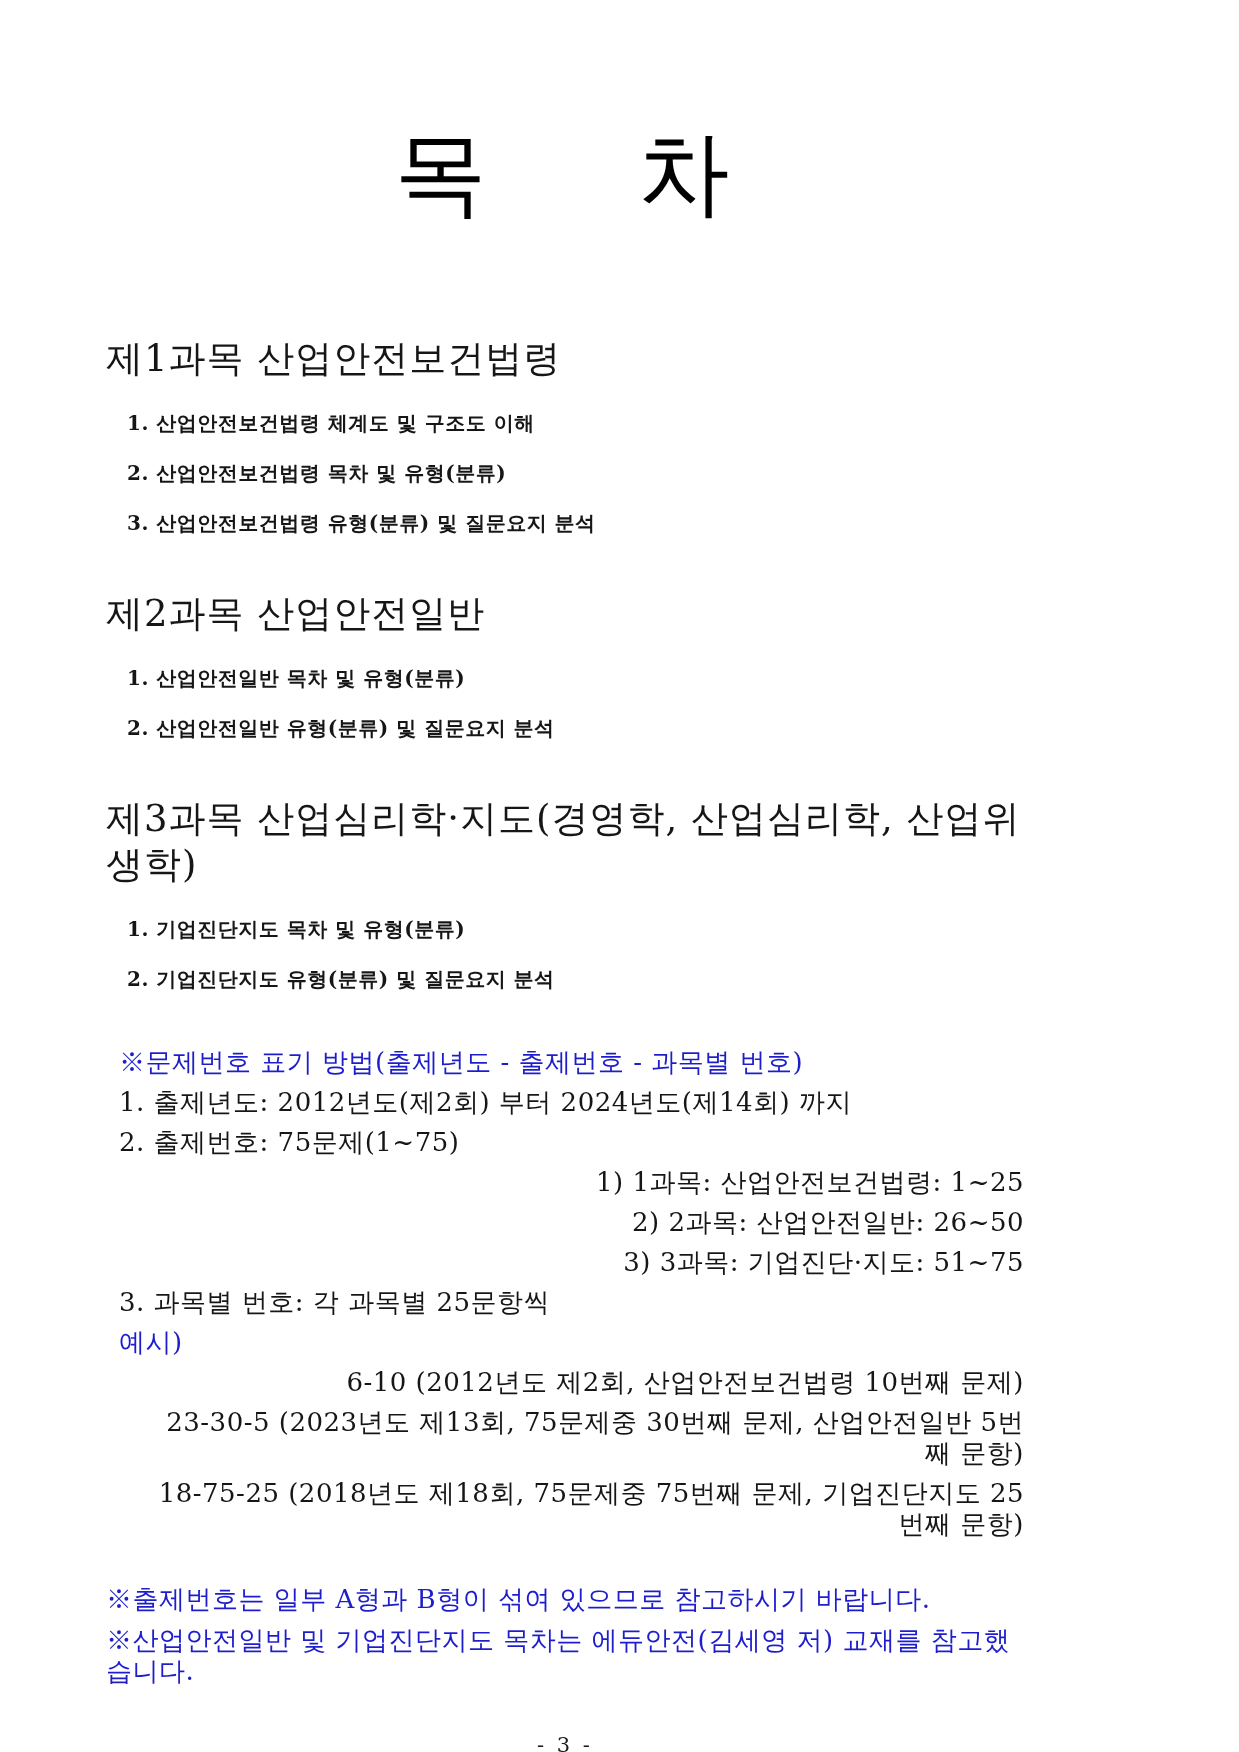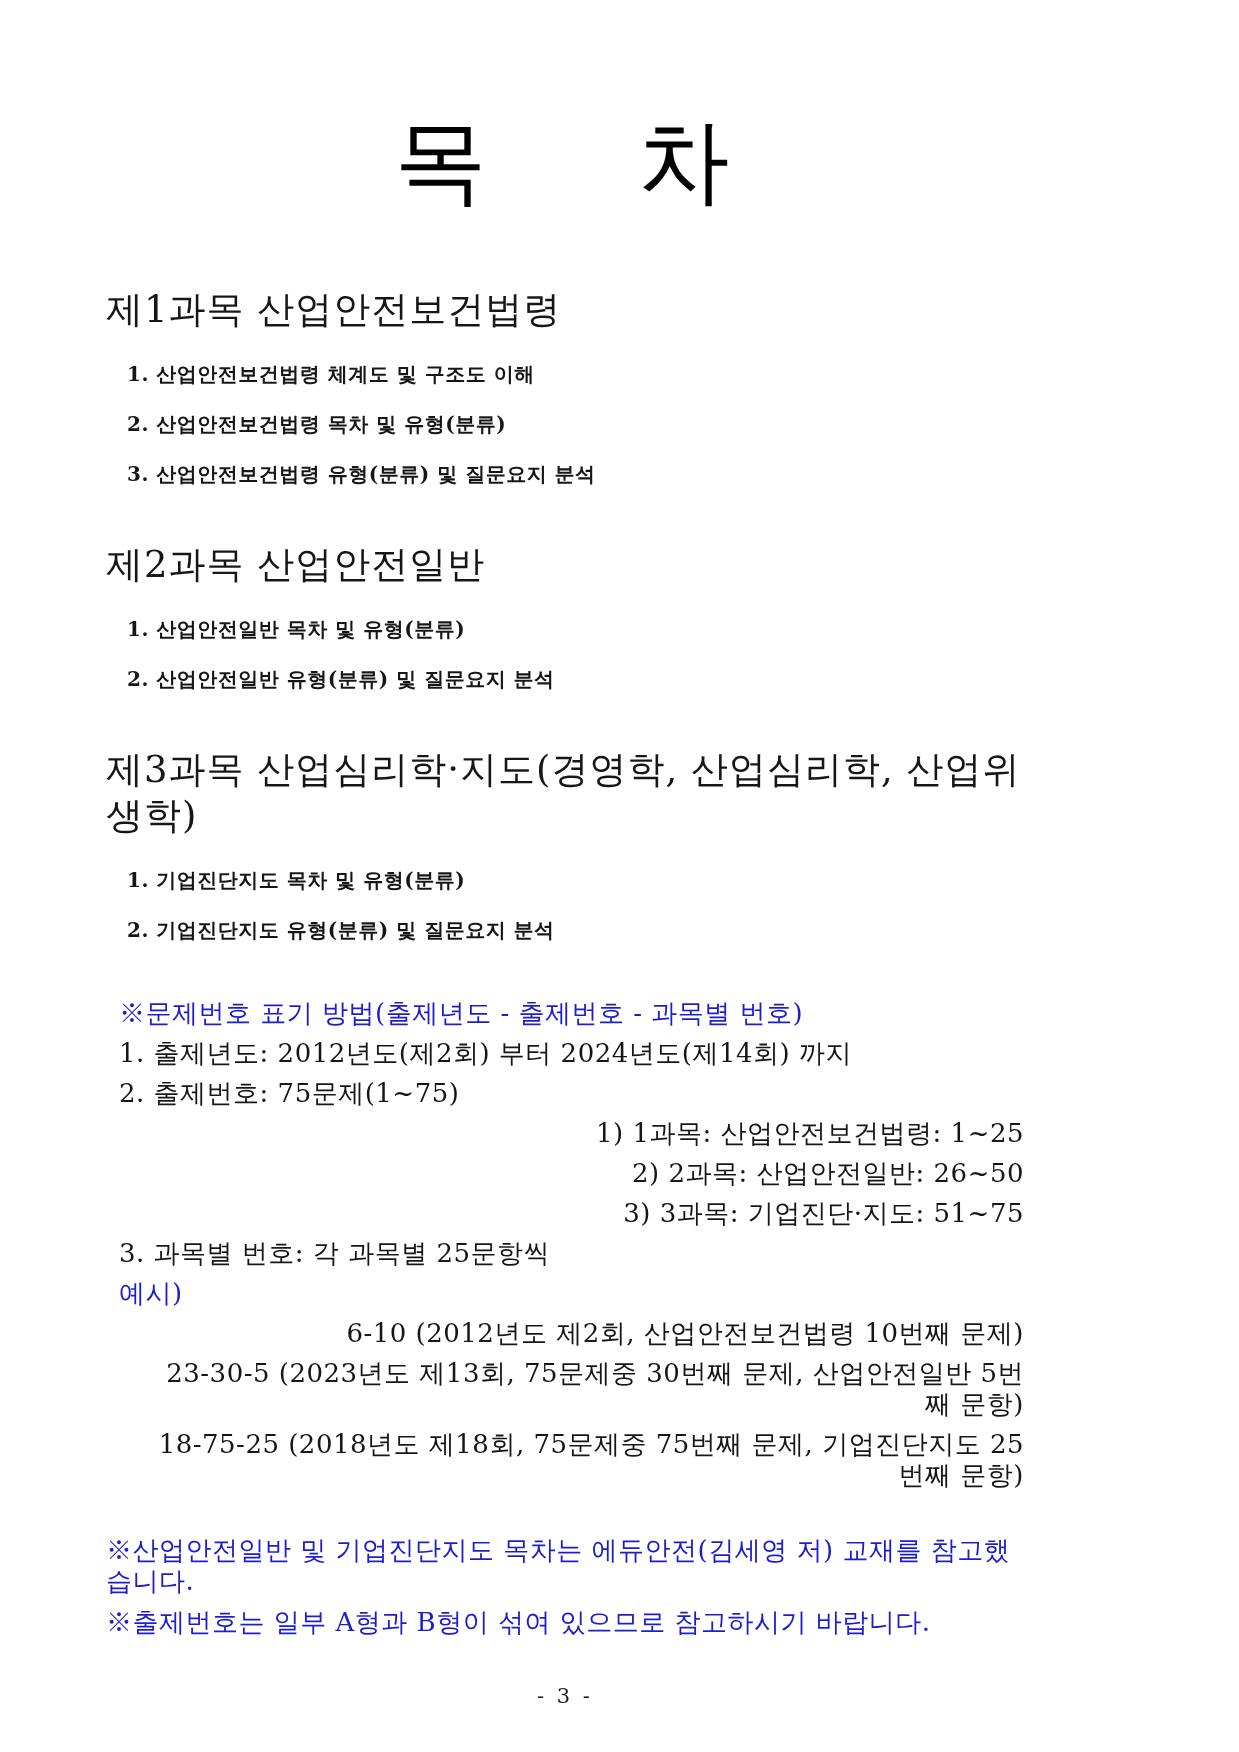--- a/index.html
+++ b/index.html
@@ -16,35 +16,35 @@
     width: 1239px;
     height: 1752px;
     font-family: "DejaVu Serif", "Liberation Serif", serif;
     color: var(--ink);
     overflow: hidden;
   }
   .page {
     position: relative;
     width: 1114px;
     height: 1752px;
-    padding: 0 90px 0 106px;
+    padding: 12px 90px 0 106px;
   }
   .doc-title {
     margin: 0;
     padding-top: 116px;
     text-align: center;
     font-size: 92px;
     line-height: 1.0;
     font-weight: 400;
     letter-spacing: 6px;
     word-spacing: 110px;
     color: #000000;
   }
   .toc {
-    margin-top: 79px;
+    margin-top: 116px;
   }
   .toc-section {
     margin-bottom: 52px;
   }
   .section-heading {
     margin: 0 0 26px 0;
     font-size: 37px;
     line-height: 46px;
     font-weight: 500;
     letter-spacing: 1px;
@@ -131,19 +131,19 @@
     <p class="note-line note-indent">2) 2과목: 산업안전일반: 26~50</p>
     <p class="note-line note-indent">3) 3과목: 기업진단·지도: 51~75</p>
     <p class="note-line">3. 과목별 번호: 각 과목별 25문항씩</p>
     <p class="note-line note-blue">예시)</p>
     <p class="note-line note-indent">6-10 (2012년도 제2회, 산업안전보건법령 10번째 문제)</p>
     <p class="note-line note-indent">23-30-5 (2023년도 제13회, 75문제중 30번째 문제, 산업안전일반 5번째 문항)</p>
     <p class="note-line note-indent">18-75-25 (2018년도 제18회, 75문제중 75번째 문제, 기업진단지도 25번째 문항)</p>
   </div>
 
   <div class="footer-notes">
+    <p class="footer-note">※출제번호는 일부 A형과 B형이 섞여 있으므로 참고하시기 바랍니다.</p>
     <p class="footer-note">※산업안전일반 및 기업진단지도 목차는 에듀안전(김세영 저) 교재를 참고했습니다.</p>
-    <p class="footer-note">※출제번호는 일부 A형과 B형이 섞여 있으므로 참고하시기 바랍니다.</p>
   </div>
 
   <div class="page-number">- 3 -</div>
 
 </div>
 
 </body></html>

